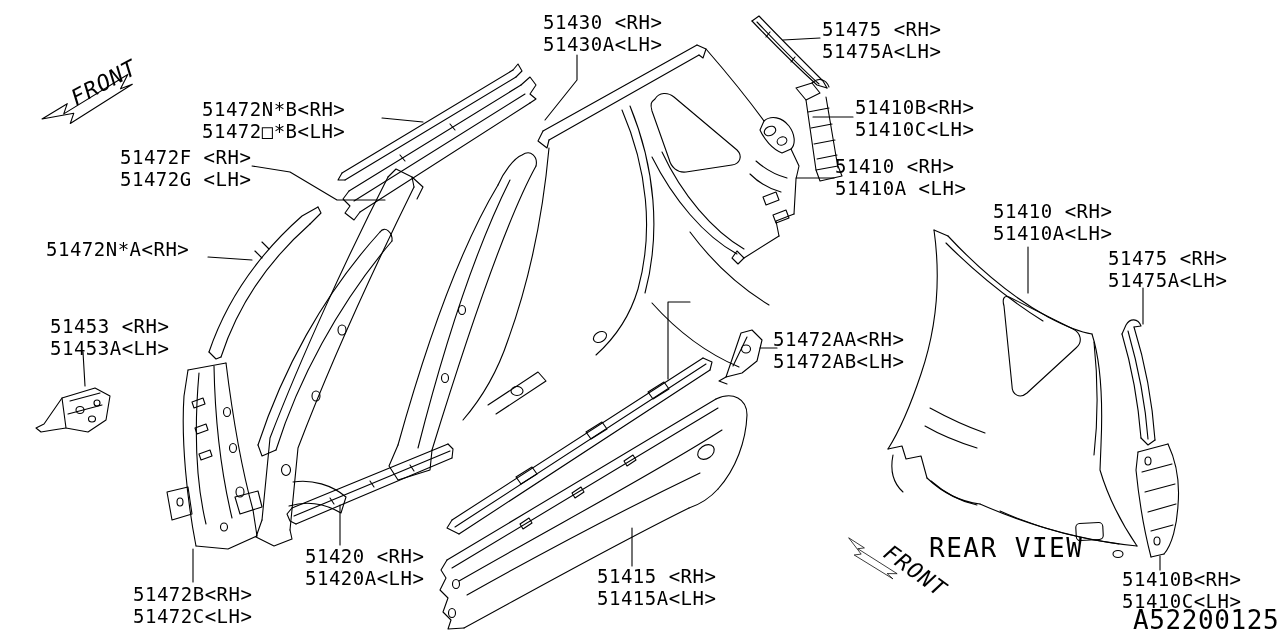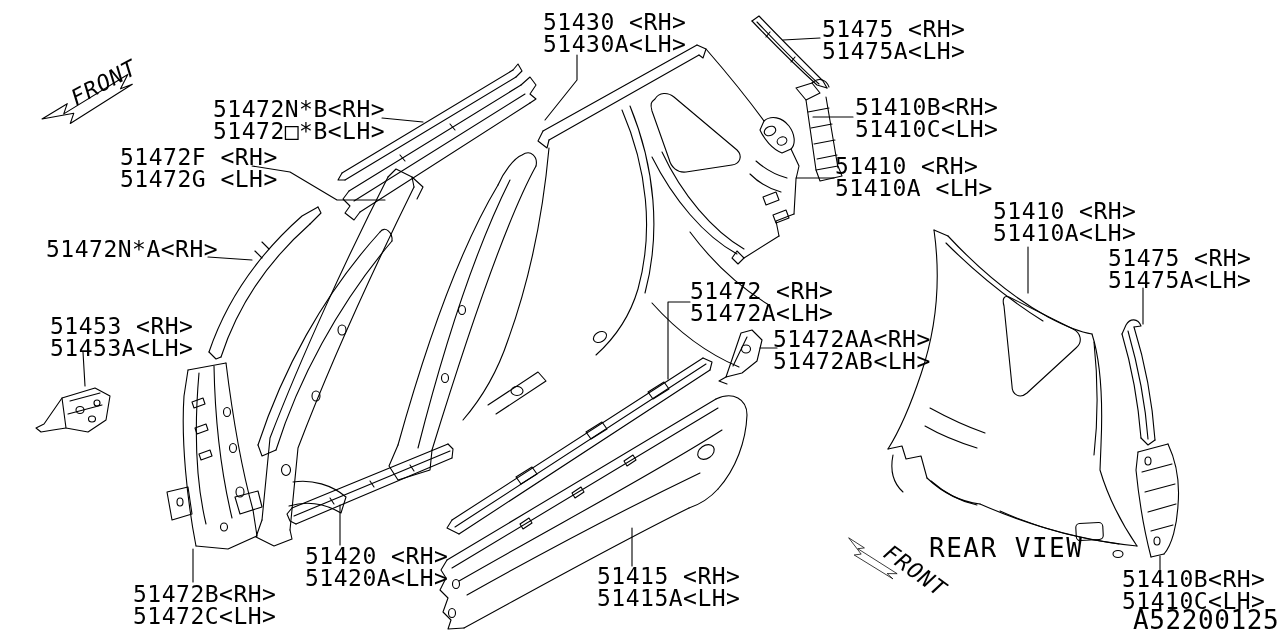--- a/index.html
+++ b/index.html
@@ -4,21 +4,21 @@
 <style>
   html,body{margin:0;padding:0;background:#ffffff;}
   body{width:1280px;height:640px;position:relative;overflow:hidden;
        font-family:"DejaVu Sans Mono",monospace;}
   #stage{position:absolute;inset:0;width:1280px;height:640px;}
   svg{position:absolute;left:0;top:0;}
   svg path, svg ellipse, svg rect{fill:none;stroke:#000;stroke-width:1.1;
        stroke-linecap:round;stroke-linejoin:round;}
   svg text{fill:#000;stroke:none;font-family:"DejaVu Sans Mono",monospace;
        font-size:22px;font-style:italic;letter-spacing:1px;}
-  .lbl{position:absolute;color:#000;font-size:23px;line-height:22px;
+  .lbl{position:absolute;color:#000;font-size:19px;line-height:22px;
        letter-spacing:0.5px;white-space:pre;}
   .lbl span{display:block;}
   .caption{position:absolute;color:#000;font-size:26px;line-height:22px;
        letter-spacing:1.5px;white-space:pre;}
   .diagid{position:absolute;color:#000;font-size:26px;line-height:22px;
        letter-spacing:0.6px;white-space:pre;}
 </style>
 </head>
 <body>
 
@@ -271,29 +271,28 @@
         <path d="M1145,492 L1175,484"></path>
     <path d="M1148,512 L1176,504"></path>
         <path d="M1151,531 L1173,525"></path>
     <ellipse cx="1148" cy="461" rx="3" ry="4"></ellipse>
     <ellipse cx="1157" cy="541" rx="3" ry="4"></ellipse>
   </g>
 </svg>
 
 <div class="lbl" style="left:543px;top:11px"><span>51430 &lt;RH&gt;</span><span>51430A&lt;LH&gt;</span></div>
 <div class="lbl" style="left:822px;top:18px"><span>51475 &lt;RH&gt;</span><span>51475A&lt;LH&gt;</span></div>
-<div class="lbl" style="left:213px;top:98px"><span>51472N*B&lt;RH&gt;</span><span>51472□*B&lt;LH&gt;</span></div>
+<div class="lbl" style="left:202px;top:98px"><span>51472N*B&lt;RH&gt;</span><span>51472□*B&lt;LH&gt;</span></div>
 <div class="lbl" style="left:120px;top:146px"><span>51472F &lt;RH&gt;</span><span>51472G &lt;LH&gt;</span></div>
 <div class="lbl" style="left:855px;top:96px"><span>51410B&lt;RH&gt;</span><span>51410C&lt;LH&gt;</span></div>
 <div class="lbl" style="left:835px;top:155px"><span>51410 &lt;RH&gt;</span><span>51410A &lt;LH&gt;</span></div>
 <div class="lbl" style="left:993px;top:200px"><span>51410 &lt;RH&gt;</span><span>51410A&lt;LH&gt;</span></div>
 <div class="lbl" style="left:1108px;top:247px"><span>51475 &lt;RH&gt;</span><span>51475A&lt;LH&gt;</span></div>
 <div class="lbl" style="left:46px;top:238px"><span>51472N*A&lt;RH&gt;</span></div>
 <div class="lbl" style="left:50px;top:315px"><span>51453 &lt;RH&gt;</span><span>51453A&lt;LH&gt;</span></div>
-<div class="lbl" style="left:690px;top:280px"><span>51472 &lt;RH&gt;</span><span>51472A&lt;LH&gt;</span></div>
 <div class="lbl" style="left:773px;top:328px"><span>51472AA&lt;RH&gt;</span><span>51472AB&lt;LH&gt;</span></div>
 <div class="lbl" style="left:305px;top:545px"><span>51420 &lt;RH&gt;</span><span>51420A&lt;LH&gt;</span></div>
 <div class="lbl" style="left:133px;top:583px"><span>51472B&lt;RH&gt;</span><span>51472C&lt;LH&gt;</span></div>
 <div class="lbl" style="left:597px;top:565px"><span>51415 &lt;RH&gt;</span><span>51415A&lt;LH&gt;</span></div>
 <div class="lbl" style="left:1122px;top:568px"><span>51410B&lt;RH&gt;</span><span>51410C&lt;LH&gt;</span></div>
 
 <div class="caption" style="left:929px;top:537px">REAR VIEW</div>
 <div class="diagid" style="left:1133px;top:609px">A522001256</div>
 
 </div>

